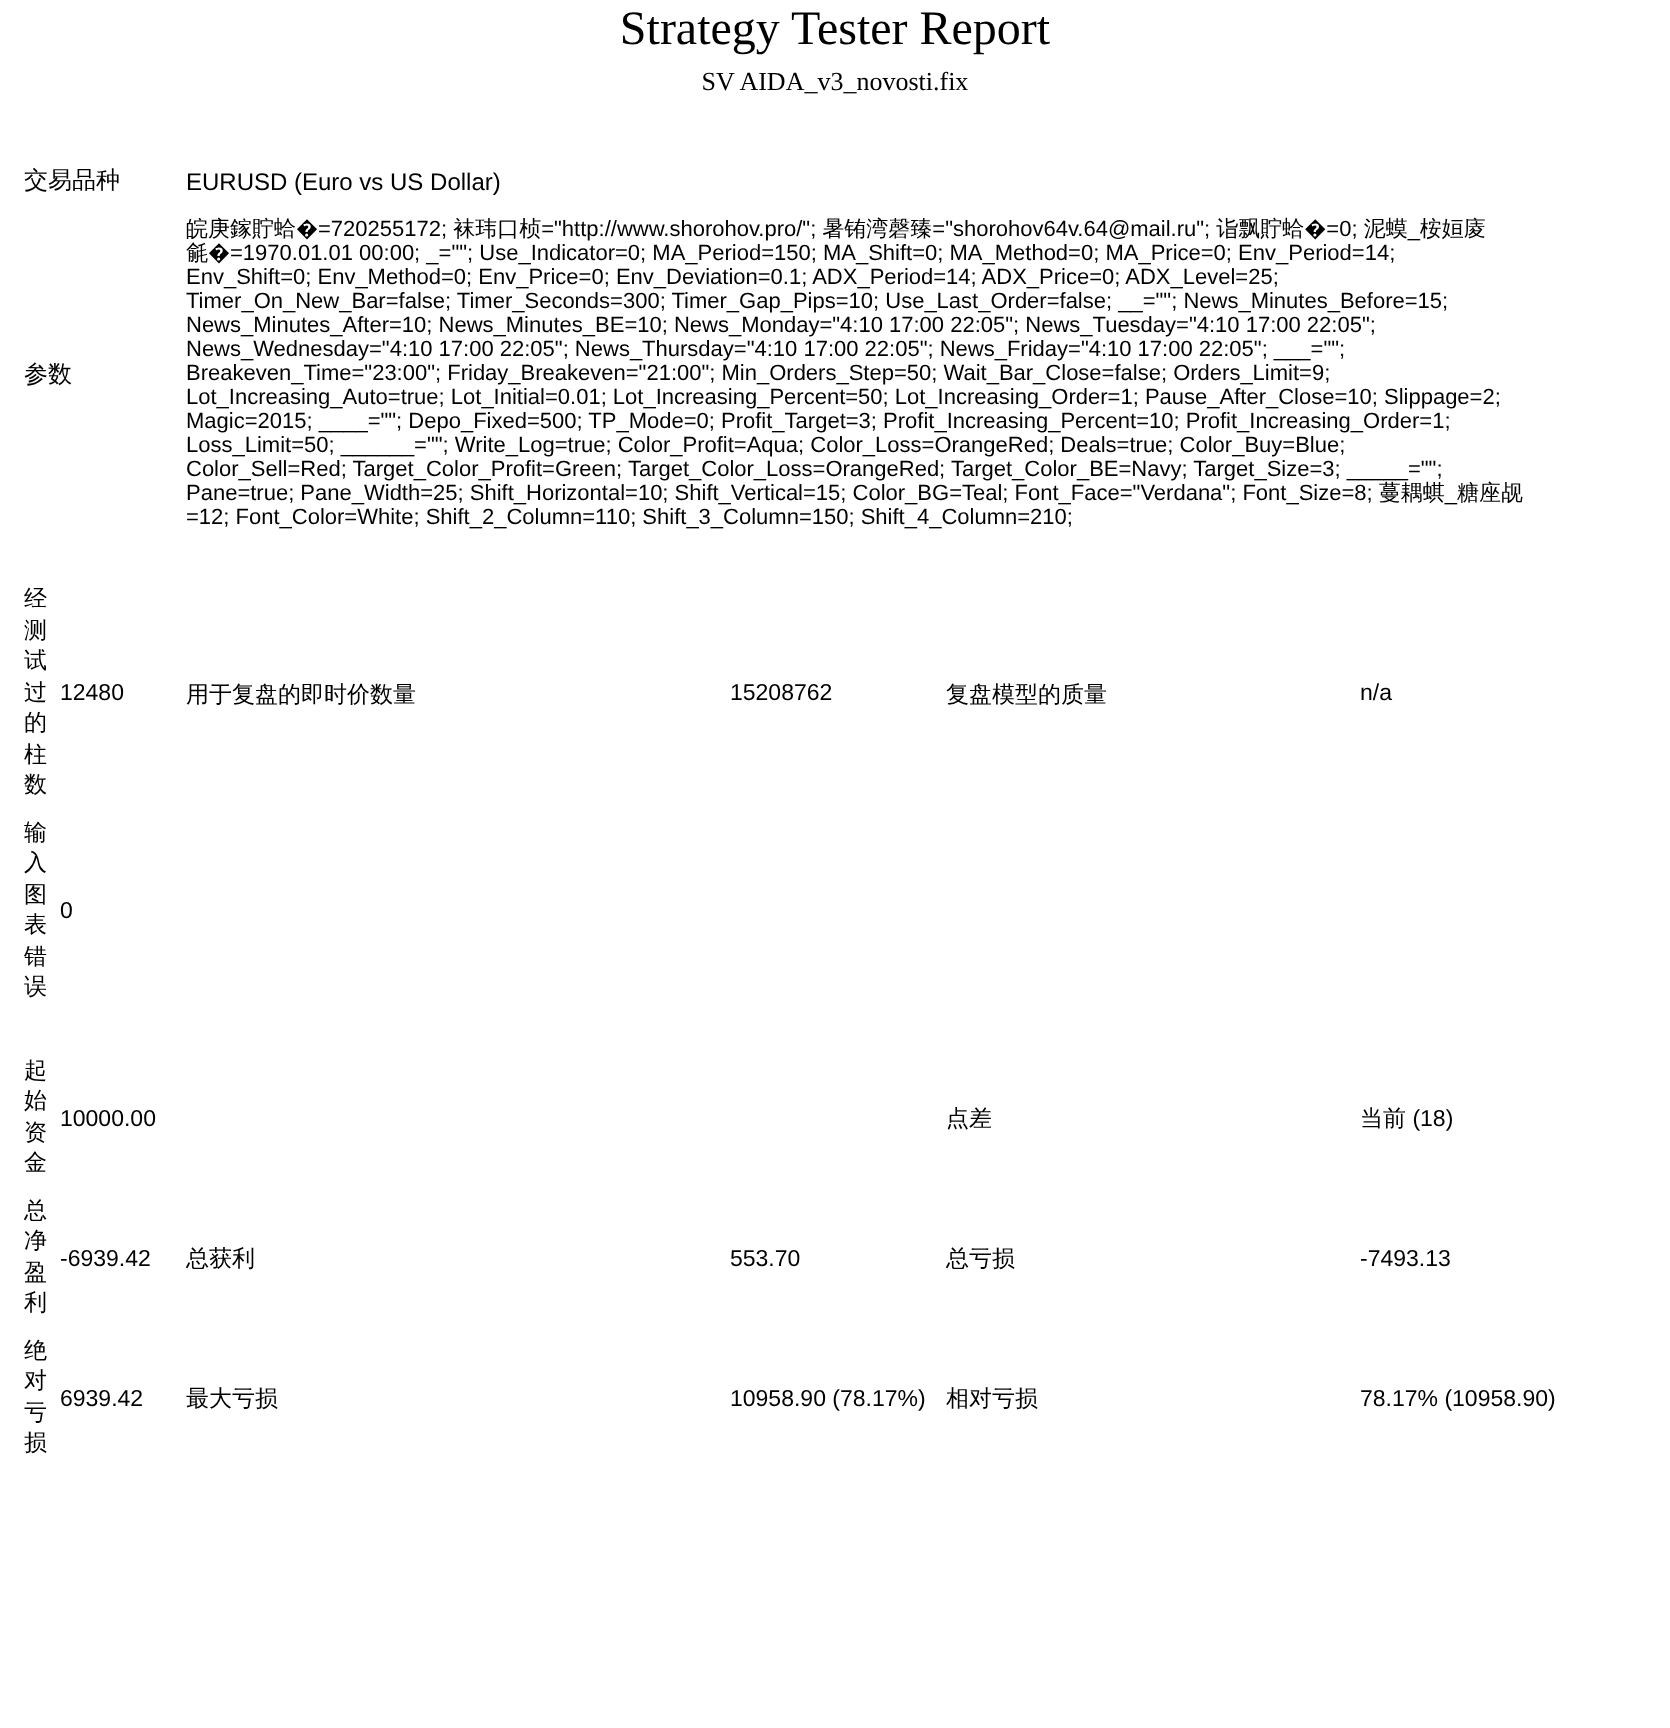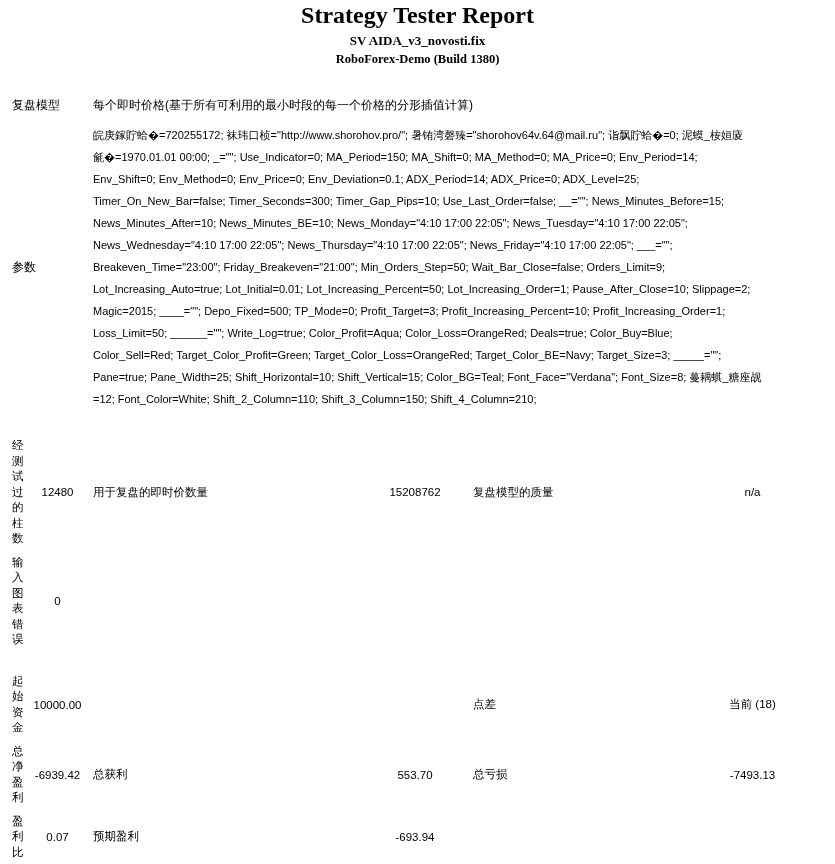--- a/index.html
+++ b/index.html
@@ -1,50 +1,49 @@
 <!DOCTYPE html>
 <html><head>
 <meta charset="utf-8">
 <style>
   html,body{margin:0;padding:0;background:#ffffff;color:#000000;}
   body{width:835px;height:864px;overflow:hidden;font-family:"Liberation Sans",sans-serif;}
-  .header{text-align:center;font-family:"Liberation Serif",serif;font-weight:bold;padding-top:2px;}
+  .header{text-align:center;font-family:"Liberation Serif",serif;font-weight:normal;padding-top:2px;}
   .title{font-size:24px;line-height:27px;}
   .subtitle{font-size:13px;line-height:23px;}
   .server{font-size:12.5px;line-height:15px;}
 
   table{border-collapse:collapse;table-layout:fixed;}
   td{vertical-align:middle;overflow:hidden;}
 
   .info-table{margin:25px 10px 0 12px;width:813px;font-size:12px;}
   .info-table td{padding:5px 0;}
   .ilabel{width:81px;}
-  .params{font-size:11px;line-height:22px;white-space:pre-wrap;word-break:break-word;}
+  .params{font-size:11px;line-height:12px;white-space:pre-wrap;word-break:break-word;}
 
   .sum-table{margin:19px 10px 0 12px;width:813px;font-size:11.5px;}
   .sum-table td{padding:0;}
   .sum-table .c1{line-height:15.5px;word-break:break-all;padding:4px 0;margin-top:44px;}
-  .sum-table .val{text-align:center;}
+  .sum-table .val{text-align:left;}
   .sum-table .lab{padding-left:8px;margin-left:44px;}
   .spacer td{height:18px;}
 </style>
 </head>
 <body>
 
 <div class="header">
   <div class="title">Strategy Tester Report</div>
   <div class="subtitle">SV AIDA_v3_novosti.fix</div>
-  <div class="server">RoboForex-Demo (Build 1380)</div>
 </div>
 
 <table class="info-table">
   <tbody>
-  <tr>
-    <td class="ilabel">复盘模型</td>
-    <td class="ivalue">每个即时价格(基于所有可利用的最小时段的每一个价格的分形插值计算)</td>
+      <tr>
+    <td class="ilabel">交易品种</td>
+    <td class="ivalue">EURUSD (Euro vs US Dollar)</td>
   </tr>
   <tr>
     <td class="ilabel">参数</td>
     <td class="ivalue params">皖庚鎵貯蛤�=720255172; 袜玮口桢="http://www.shorohov.pro/"; 暑铕湾磬臻="shorohov64v.64@mail.ru"; 诣飘貯蛤�=0; 泥蟆_桉姮庱
 毹�=1970.01.01 00:00; _=""; Use_Indicator=0; MA_Period=150; MA_Shift=0; MA_Method=0; MA_Price=0; Env_Period=14;
 Env_Shift=0; Env_Method=0; Env_Price=0; Env_Deviation=0.1; ADX_Period=14; ADX_Price=0; ADX_Level=25;
 Timer_On_New_Bar=false; Timer_Seconds=300; Timer_Gap_Pips=10; Use_Last_Order=false; __=""; News_Minutes_Before=15;
 News_Minutes_After=10; News_Minutes_BE=10; News_Monday="4:10 17:00 22:05"; News_Tuesday="4:10 17:00 22:05";
 News_Wednesday="4:10 17:00 22:05"; News_Thursday="4:10 17:00 22:05"; News_Friday="4:10 17:00 22:05"; ___="";
 Breakeven_Time="23:00"; Friday_Breakeven="21:00"; Min_Orders_Step=50; Wait_Bar_Close=false; Orders_Limit=9;
@@ -97,28 +96,20 @@
   </tr>
   <tr>
     <td class="c1">总净盈利</td>
     <td class="val">-6939.42</td>
     <td class="lab">总获利</td>
     <td class="val">553.70</td>
     <td class="lab">总亏损</td>
     <td class="val">-7493.13</td>
   </tr>
   <tr>
-    <td class="c1">盈利比</td>
-    <td class="val">0.07</td>
-    <td class="lab">预期盈利</td>
-    <td class="val">-693.94</td>
-    <td class="lab"></td>
-    <td class="val"></td>
-  </tr>
-  <tr>
     <td class="c1">绝对亏损</td>
     <td class="val">6939.42</td>
     <td class="lab">最大亏损</td>
     <td class="val">10958.90 (78.17%)</td>
     <td class="lab">相对亏损</td>
     <td class="val">78.17% (10958.90)</td>
   </tr>
 </tbody>
   </table>
 

